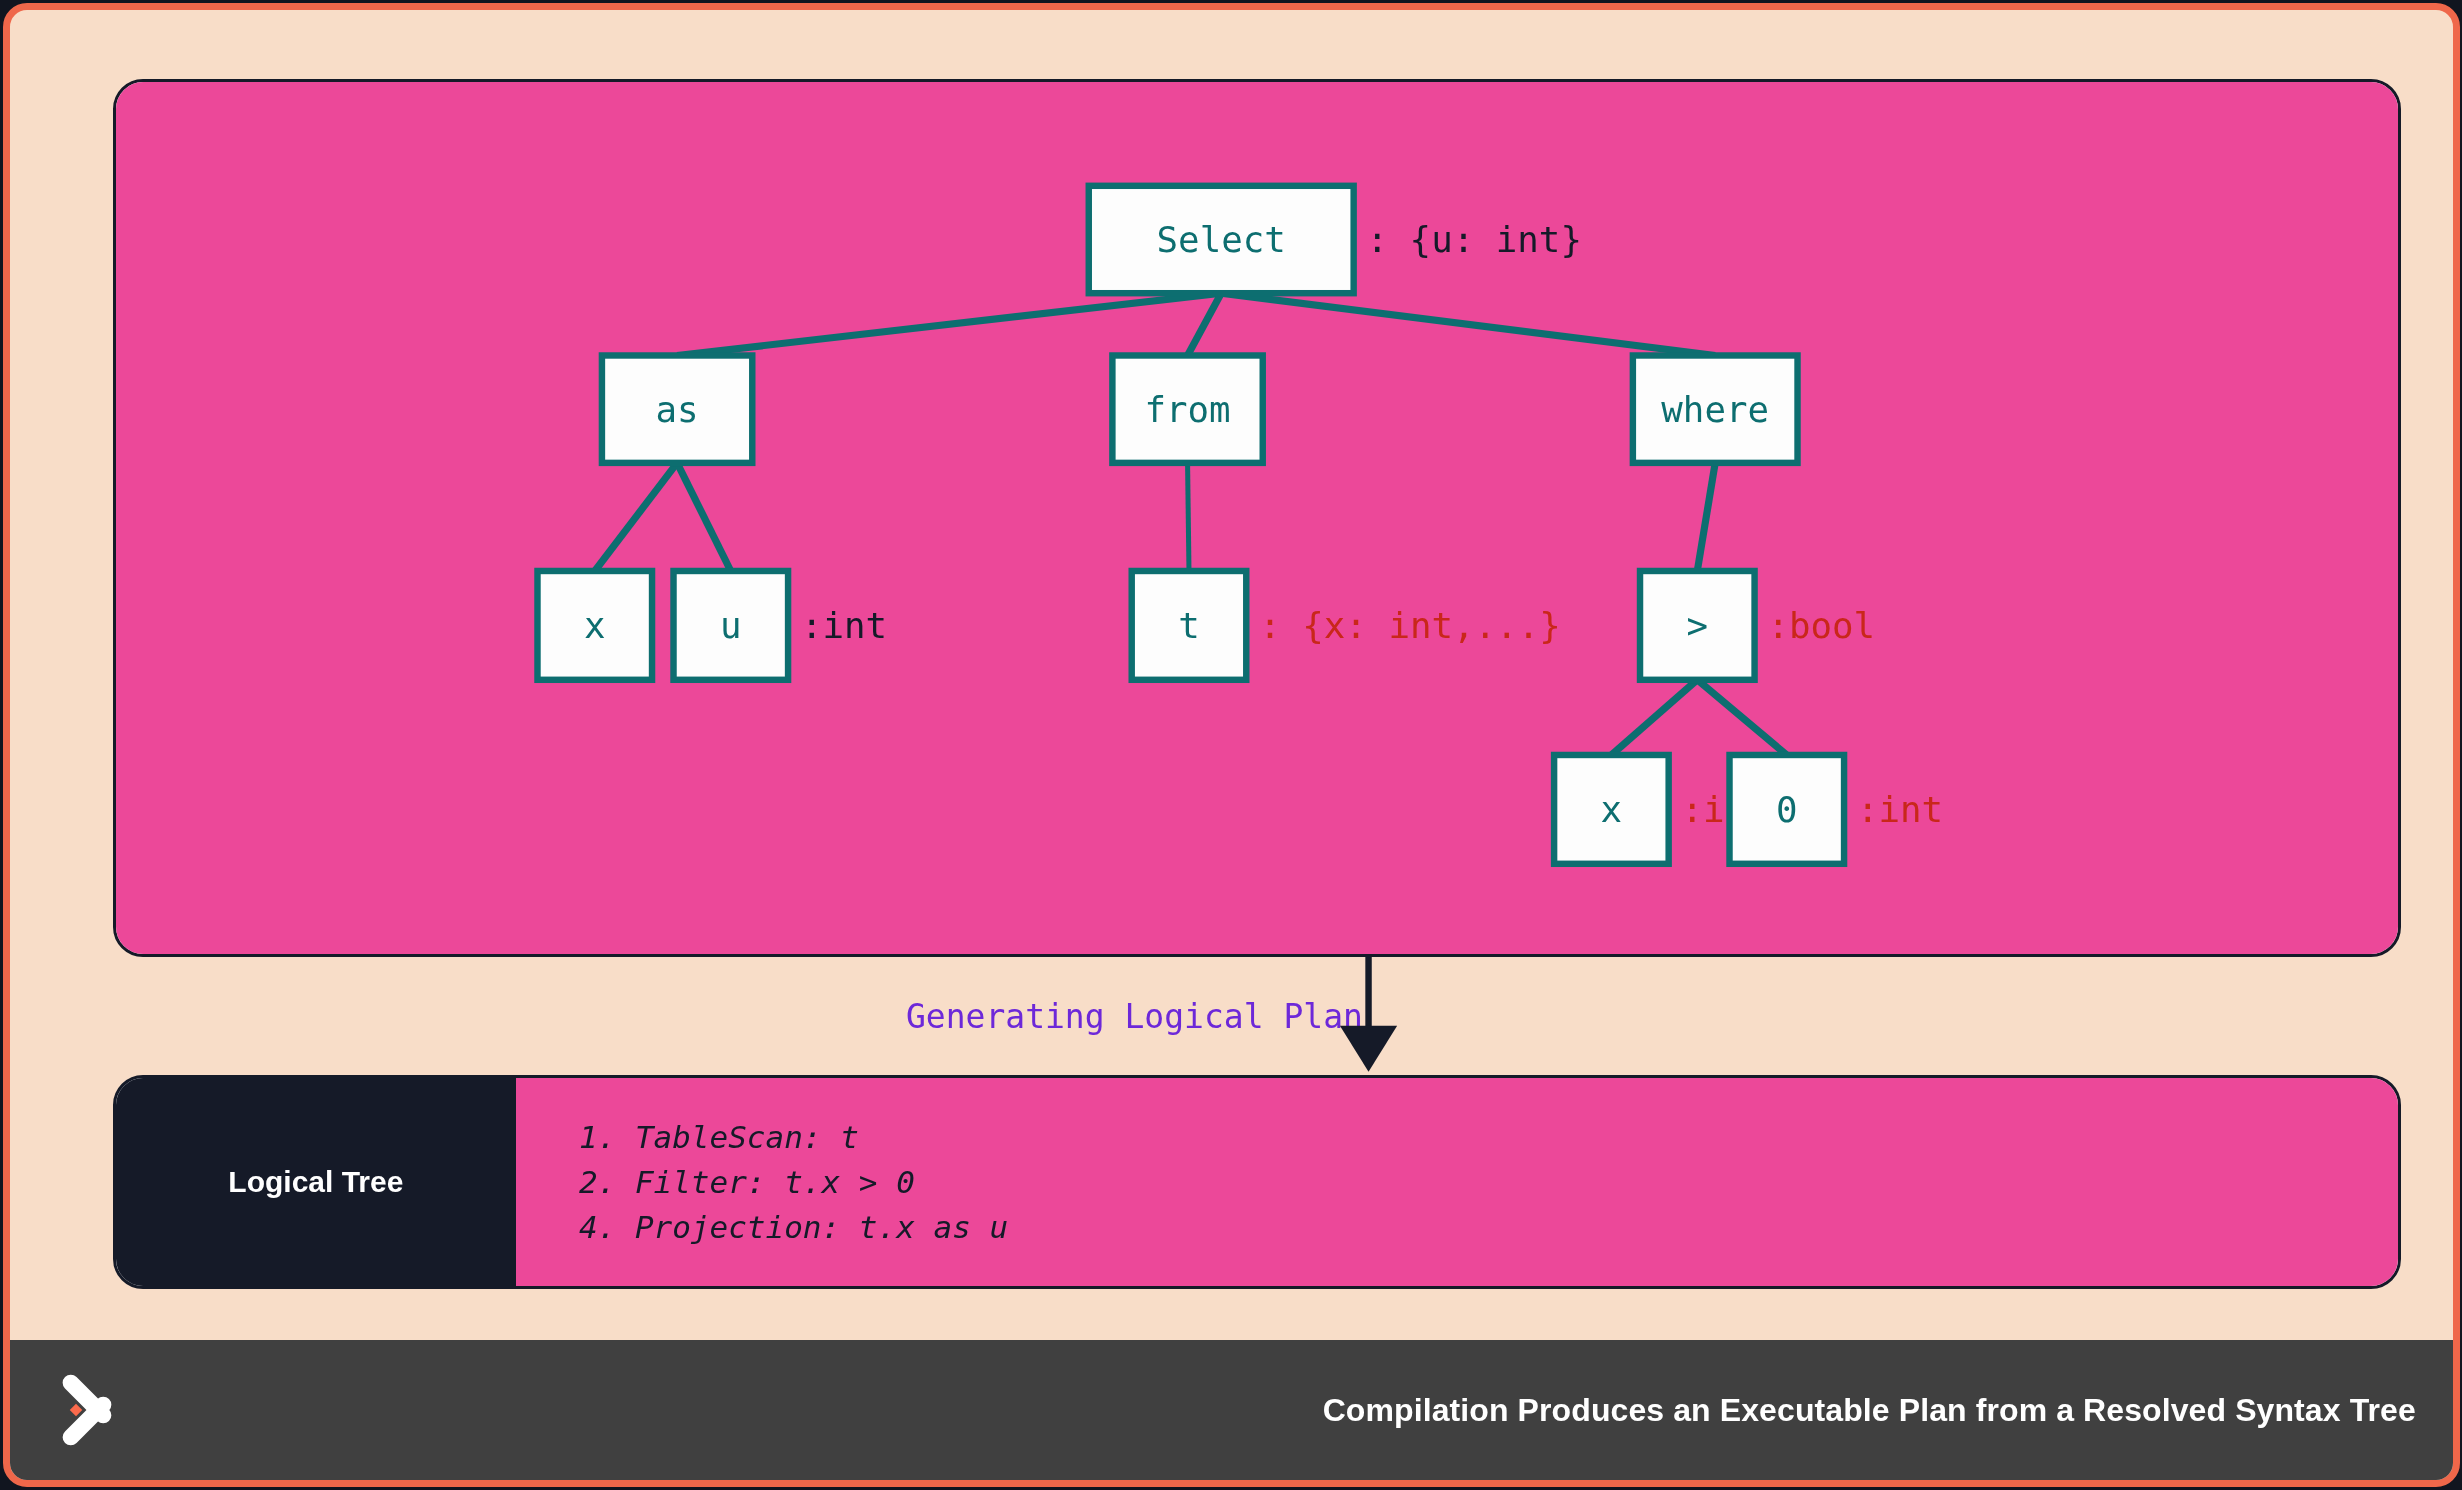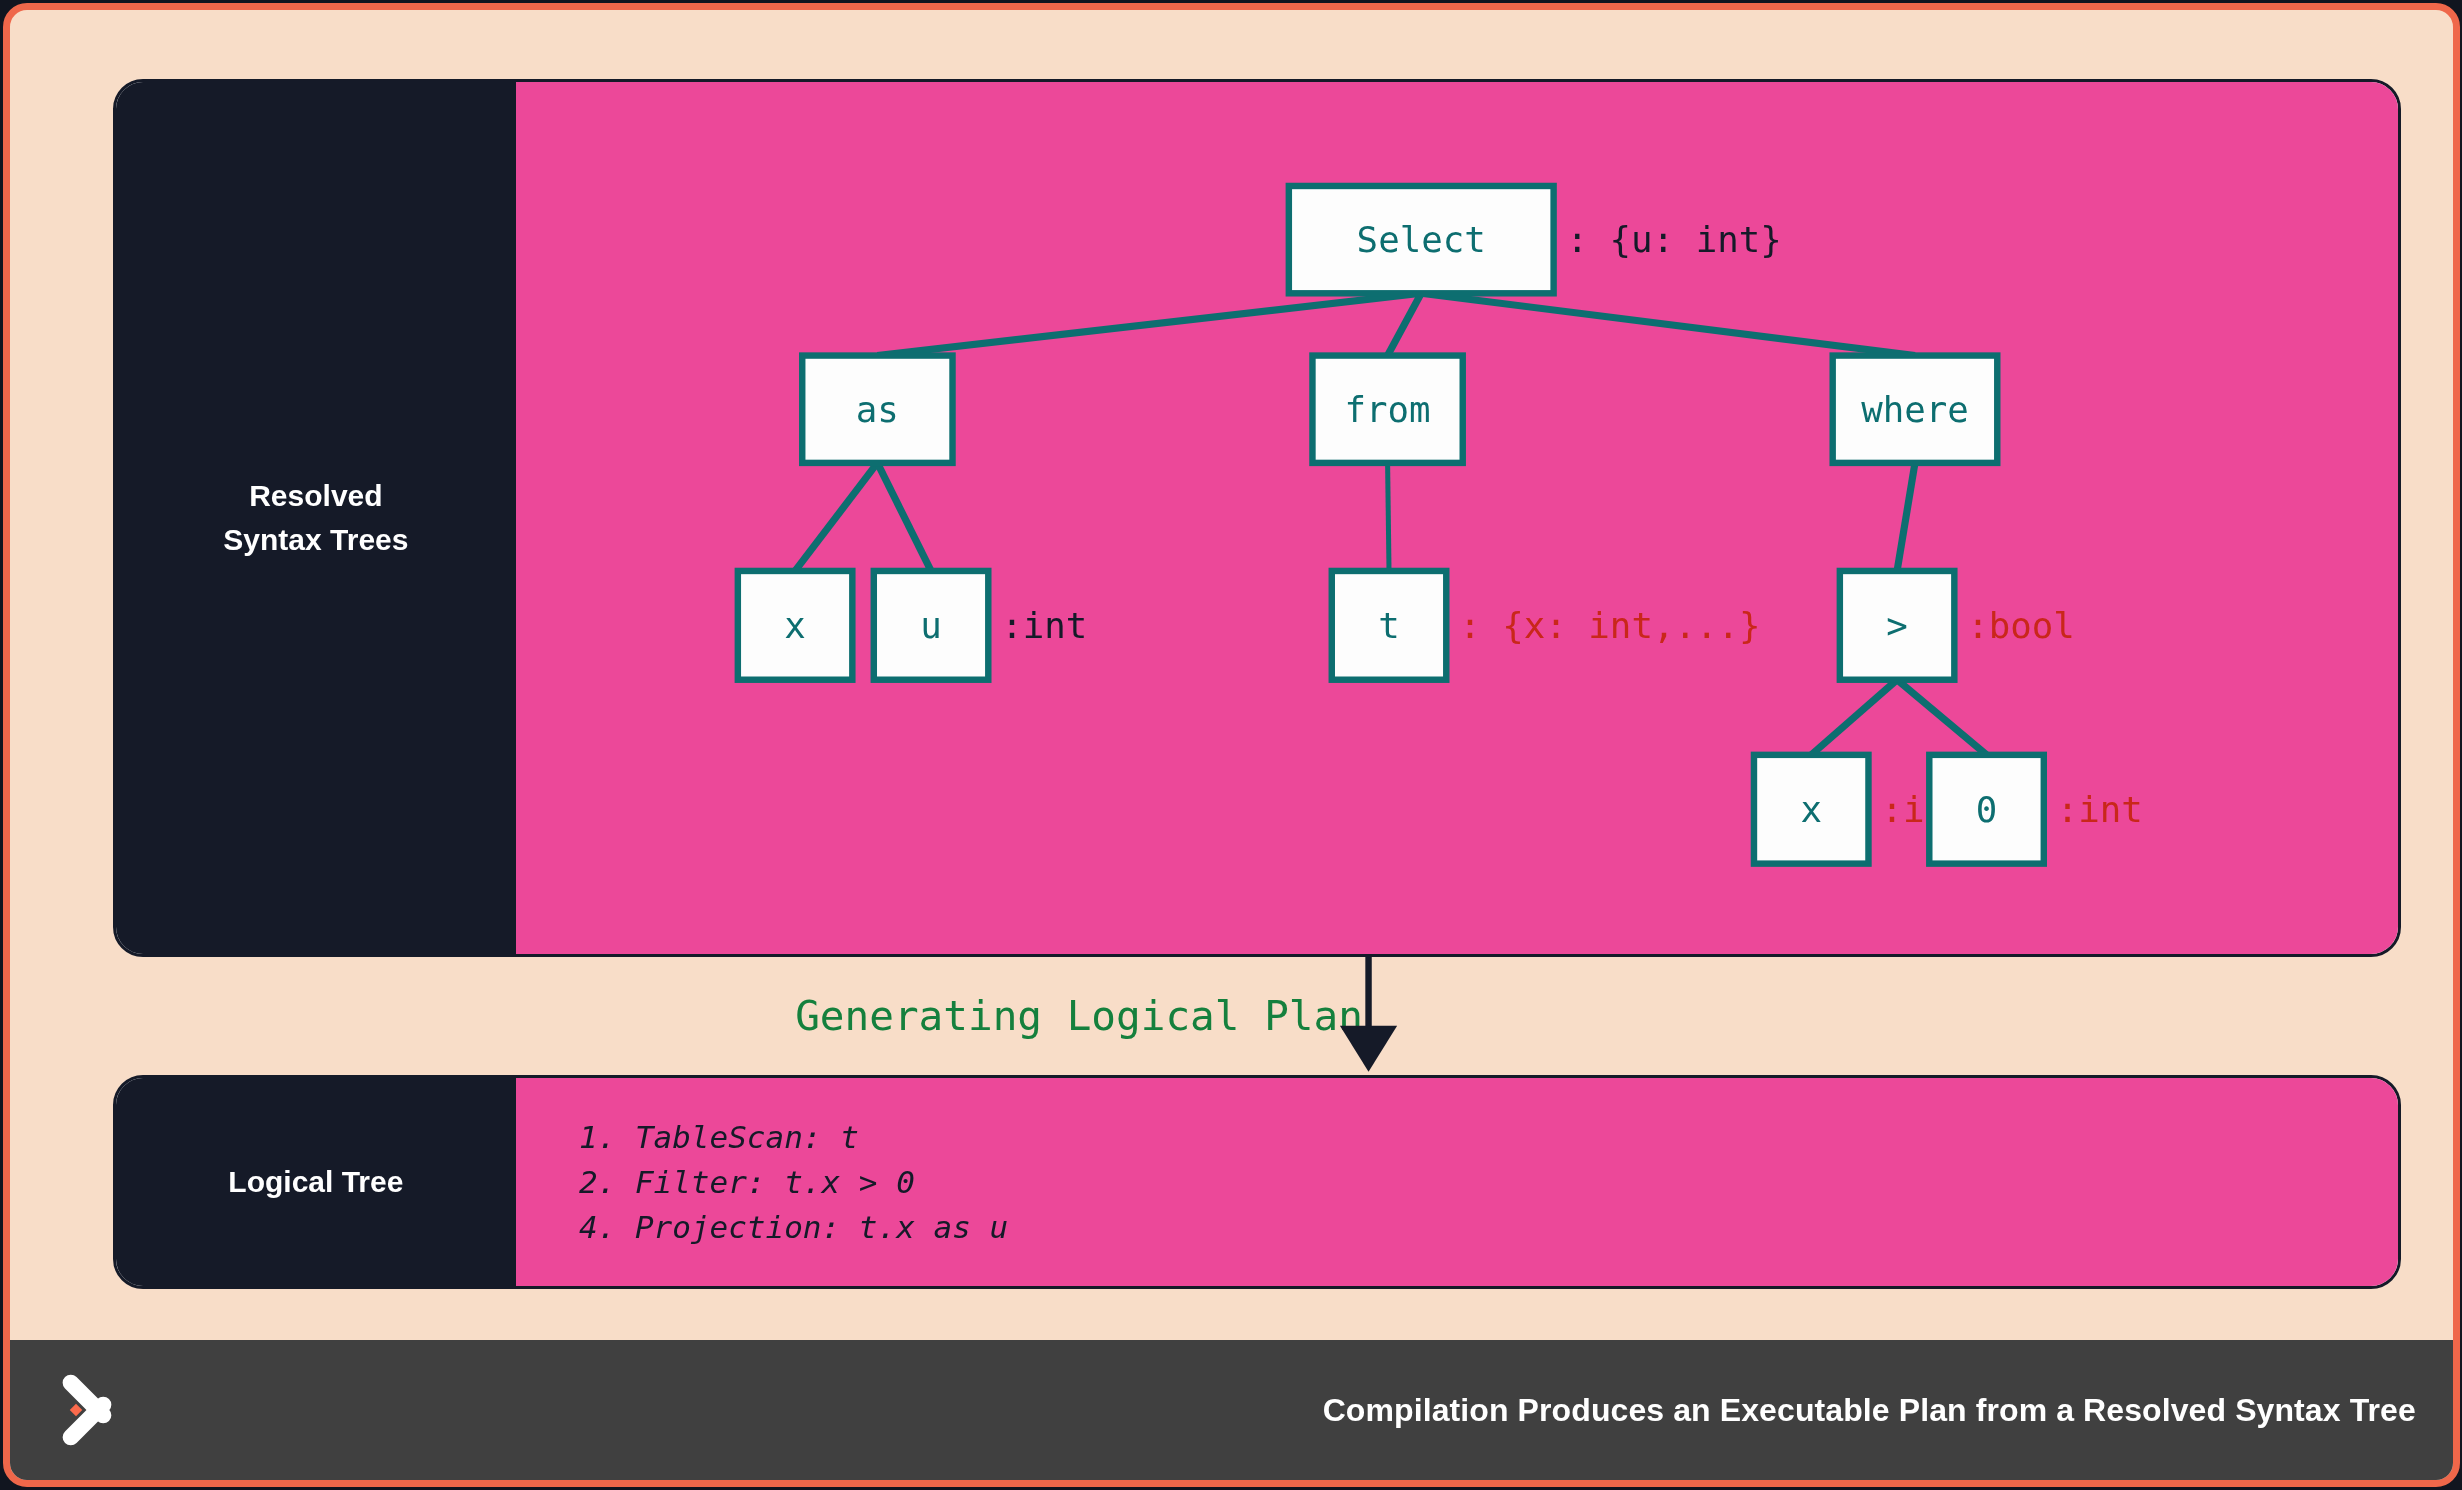--- a/index.html
+++ b/index.html
@@ -126,35 +126,33 @@
     position:absolute;
     left:103px; top:947px;
     width:2288px; height:119px;
   }
   .arrow-label{
     position:absolute;
     right:1038px;
     top:50%;
     transform:translateY(-50%);
     font-family:"DejaVu Sans Mono","Liberation Mono",monospace;
-    font-size:41px;
-    color:#15803d;
+    font-size:33px;
+    color:#6d28d9;
     white-space:nowrap;
   }
   #arrow-svg{ position:absolute; left:0; top:0; width:100%; height:100%; }
 </style>
 </head>
 <body>
 
 <div id="stage">
   <div class="frame">
 
     <div class="panel" id="panel-rst">
-      <div class="panel-label">Resolved
-Syntax Trees</div>
       <div class="panel-body">
         <svg id="tree" viewBox="0 0 2630 1218" preserveAspectRatio="xMidYMid meet">
           <g id="tree-edges">
               <line x1="1265" y1="295" x2="505" y2="382" class="edge" stroke-width="10"></line>
               <line x1="1265" y1="295" x2="1218" y2="382" class="edge" stroke-width="10"></line>
               <line x1="1265" y1="295" x2="1955" y2="382" class="edge" stroke-width="10"></line>
               <line x1="505" y1="532" x2="390" y2="683" class="edge" stroke-width="10"></line>
               <line x1="505" y1="532" x2="580" y2="683" class="edge" stroke-width="10"></line>
               <line x1="1218" y1="532" x2="1220" y2="683" class="edge" stroke-width="7"></line>
               <line x1="1955" y1="532" x2="1930" y2="683" class="edge" stroke-width="10"></line>

